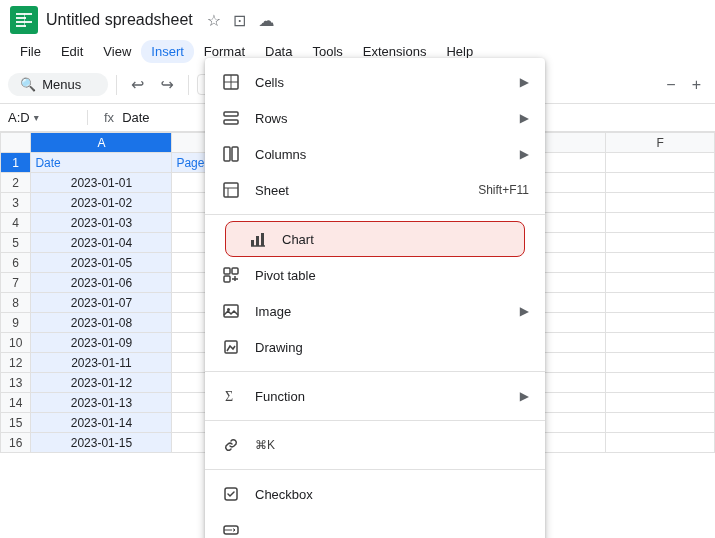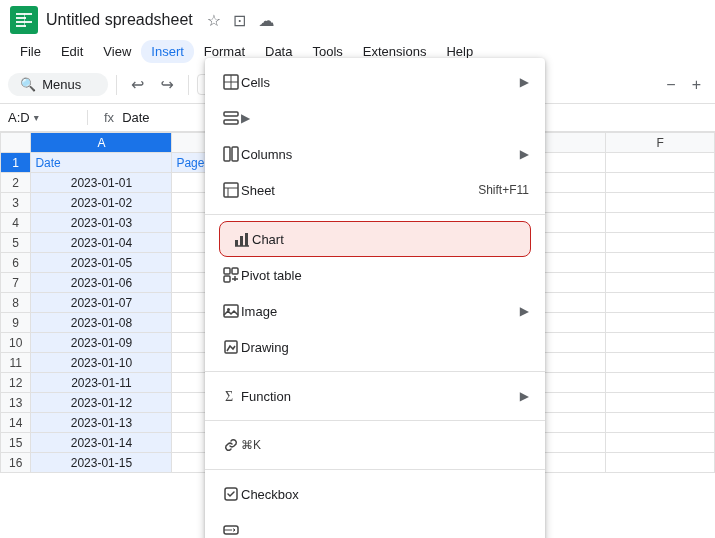--- a/index.html
+++ b/index.html
@@ -193,29 +193,30 @@
       border-radius: 4px;
       box-shadow: 0 2px 8px rgba(0,0,0,0.25), 0 1px 3px rgba(0,0,0,0.15);
       min-width: 340px;
       padding: 6px 0;
     }
     .dropdown-item {
       display: flex;
       align-items: center;
       padding: 6px 16px;
       cursor: pointer;
+      gap: 14px;
       position: relative;
       min-height: 36px;
     }
     .dropdown-item.highlighted {
       background: #fce8e6;
       border: 1.5px solid #c5221f;
       border-radius: 8px;
-      margin: 0 14px;
-      padding: 6px 12px;
+      margin: 0 20px;
+      padding: 6px 22px;
     }
     .dropdown-item-icon {
       width: 20px;
       height: 20px;
       display: flex;
       align-items: center;
       justify-content: center;
       color: #444;
       font-size: 16px;
       flex-shrink: 0;
@@ -404,29 +405,20 @@
         <tr>
           <th class="row-header">10</th>
           <td class="grid-cell selected-col date-cell">2023-01-09</td>
           <td class="grid-cell"></td>
           <td class="grid-cell"></td>
           <td class="grid-cell"></td>
           <td class="grid-cell"></td>
           <td class="grid-cell"></td>
         </tr>
         <tr>
-          <th class="row-header">11</th>
-          <td class="grid-cell selected-col date-cell">2023-01-10</td>
-          <td class="grid-cell"></td>
-          <td class="grid-cell"></td>
-          <td class="grid-cell"></td>
-          <td class="grid-cell"></td>
-          <td class="grid-cell"></td>
-        </tr>
-        <tr>
           <th class="row-header">12</th>
           <td class="grid-cell selected-col date-cell">2023-01-11</td>
           <td class="grid-cell"></td>
           <td class="grid-cell"></td>
           <td class="grid-cell"></td>
           <td class="grid-cell"></td>
           <td class="grid-cell"></td>
         </tr>
         <tr>
           <th class="row-header">13</th>
@@ -483,20 +475,21 @@
       <span class="dropdown-item-arrow">▶</span>
     </div>
 
     <div class="dropdown-item">
       <span class="dropdown-item-icon">
         <svg width="18" height="18" viewBox="0 0 18 18">
             <rect x="2" y="3" width="14" height="4" rx="1" fill="none" stroke="#444" stroke-width="1.5"></rect>
             <rect x="2" y="11" width="14" height="4" rx="1" fill="none" stroke="#444" stroke-width="1.5"></rect>
           </svg>
       </span>
+      <span class="dropdown-item-label">Rows</span>
       <span class="dropdown-item-arrow">▶</span>
     </div>
 
     <div class="dropdown-item">
       <span class="dropdown-item-icon">
         <svg width="18" height="18" viewBox="0 0 18 18">
             <rect x="2" y="2" width="6" height="14" rx="1" fill="none" stroke="#444" stroke-width="1.5"></rect>
             <rect x="10" y="2" width="6" height="14" rx="1" fill="none" stroke="#444" stroke-width="1.5"></rect>
           </svg>
       </span>

